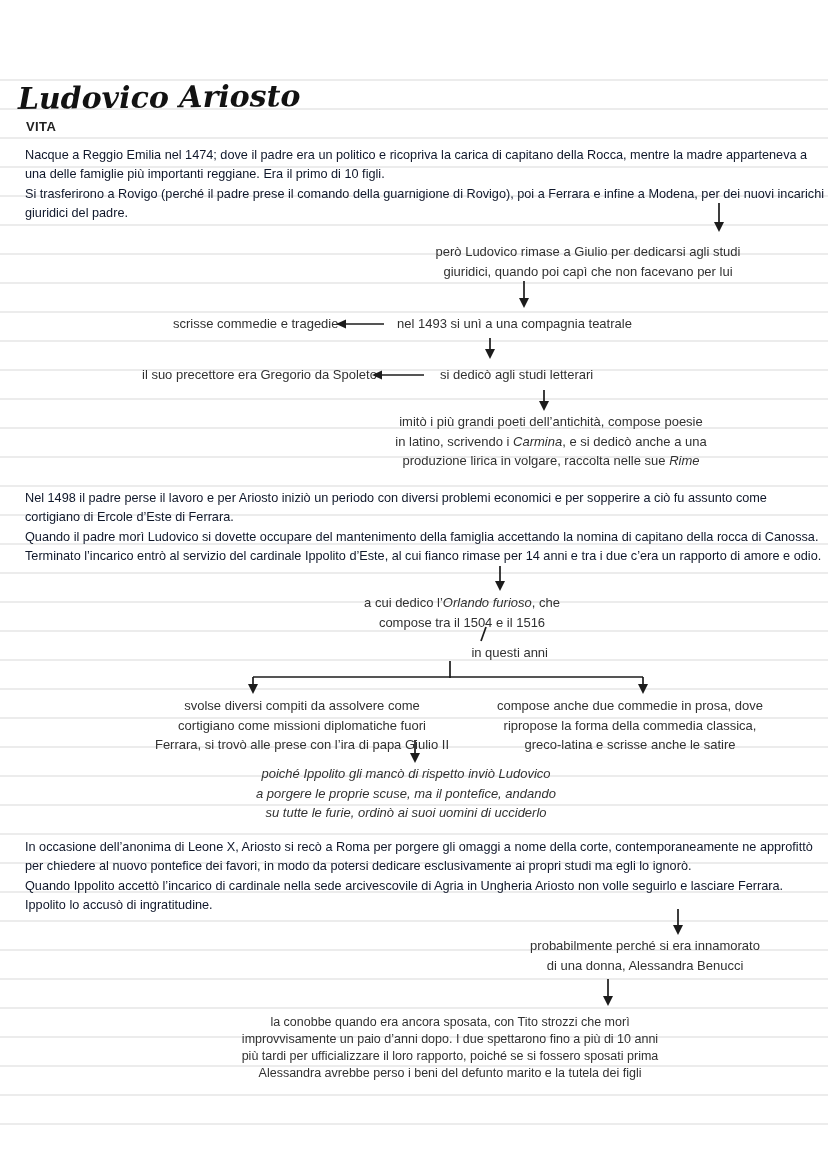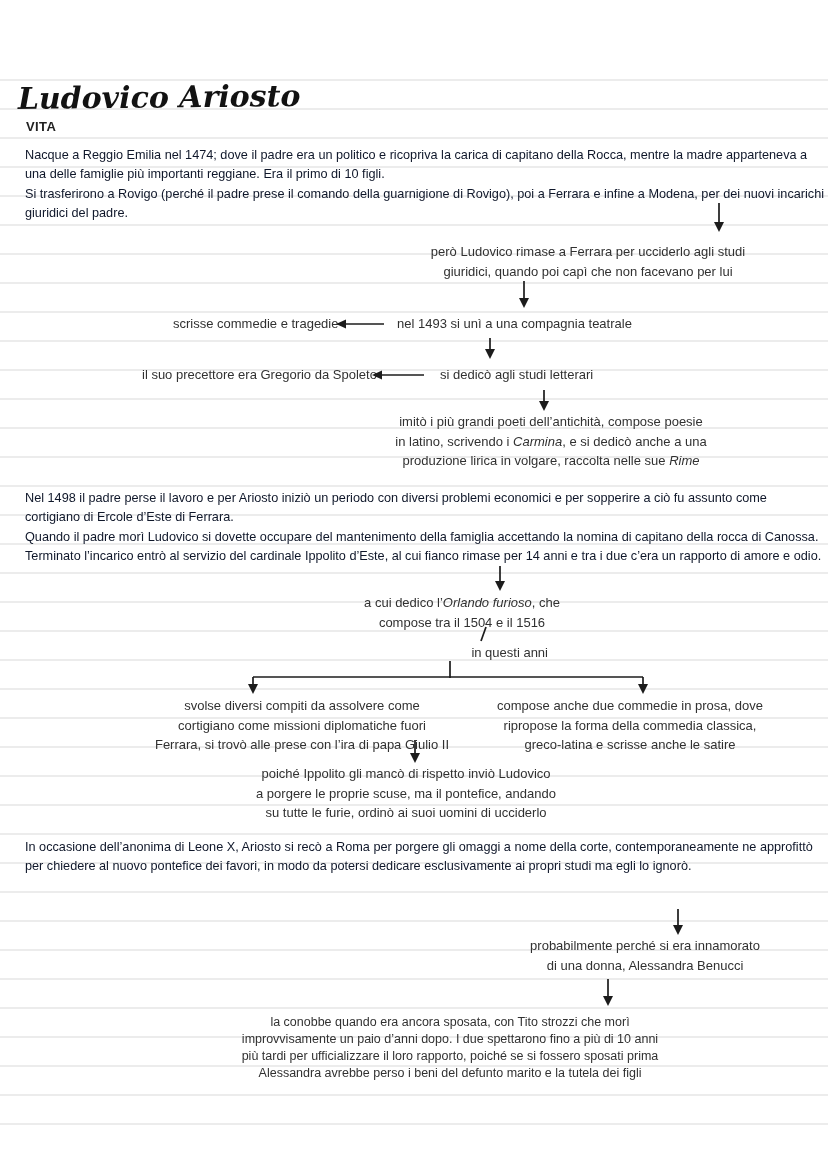--- a/index.html
+++ b/index.html
@@ -46,21 +46,21 @@
     <p>Nacque a Reggio Emilia nel 1474; dove il padre era un politico e ricopriva la carica di capitano della Rocca, mentre la madre apparteneva a una delle famiglie più importanti reggiane. Era il primo di 10 figli.</p>
     <p>Si trasferirono a Rovigo (perché il padre prese il comando della guarnigione di Rovigo), poi a Ferrara e infine a Modena, per dei nuovi incarichi giuridici del padre.</p>
   </div>
 
   <svg class="abs arrow" style="left:712px; top:203px;" width="14" height="30" viewBox="0 0 14 30">
     <line x1="7" y1="0" x2="7" y2="21"></line>
       <polygon points="2,19 7,29 12,19"></polygon>
   </svg>
 
   <div class="abs node" style="left:378px; top:242px; width:420px;">
-    <div class="ln">però Ludovico rimase a Ferrara per ucciderlo agli studi</div>
+    <div class="ln">però Ludovico rimase a Giulio per dedicarsi agli studi</div>
     <div class="ln">giuridici, quando poi capì che non facevano per lui</div>
   </div>
 
   <svg class="abs arrow" style="left:517px; top:281px;" width="14" height="28" viewBox="0 0 14 28">
     <line x1="7" y1="0" x2="7" y2="19"></line>
       <polygon points="2,17 7,27 12,17"></polygon>
   </svg>
 
   <div class="abs nowrap" style="left:173px; top:316px;">scrisse commedie e tragedie</div>
   <svg class="abs arrow" style="left:336px; top:318px;" width="48" height="12" viewBox="0 0 48 12">
@@ -132,28 +132,29 @@
     <div class="ln">compose anche due commedie in prosa, dove</div>
     <div class="ln">ripropose la forma della commedia classica,</div>
     <div class="ln">greco-latina e scrisse anche le satire</div>
   </div>
 
   <svg class="abs arrow" style="left:408px; top:740px;" width="14" height="24" viewBox="0 0 14 24">
     <line x1="7" y1="0" x2="7" y2="15"></line>
       <polygon points="2,13 7,23 12,13"></polygon>
   </svg>
 
-  <div class="abs node" style="left:231px; top:764px; width:350px;">
+  <div class="abs node" style="left:231px; top:764px; width:350px;font-style:italic;">
     <div class="ln">poiché Ippolito gli mancò di rispetto inviò Ludovico</div>
     <div class="ln">a porgere le proprie scuse, ma il pontefice, andando</div>
     <div class="ln">su tutte le furie, ordinò ai suoi uomini di ucciderlo</div>
   </div>
 
   <div class="abs para" style="left:25px; top:838px; width:800px;">
     <p>In occasione dell’anonima di Leone X, Ariosto si recò a Roma per porgere gli omaggi a nome della corte, contemporaneamente ne approfittò per chiedere al nuovo pontefice dei favori, in modo da potersi dedicare esclusivamente ai propri studi ma egli lo ignorò.</p>
+    <p>Quando Ippolito accettò l’incarico di cardinale nella sede arcivescovile di Agria in Ungheria Ariosto non volle seguirlo e lasciare Ferrara. Ippolito lo accusò di ingratitudine.</p>
   </div>
 
   <svg class="abs arrow" style="left:671px; top:909px;" width="14" height="27" viewBox="0 0 14 27">
     <line x1="7" y1="0" x2="7" y2="18"></line>
       <polygon points="2,16 7,26 12,16"></polygon>
   </svg>
 
   <div class="abs node" style="left:495px; top:936px; width:300px;">
     <div class="ln">probabilmente perché si era innamorato</div>
     <div class="ln">di una donna, Alessandra Benucci</div>

